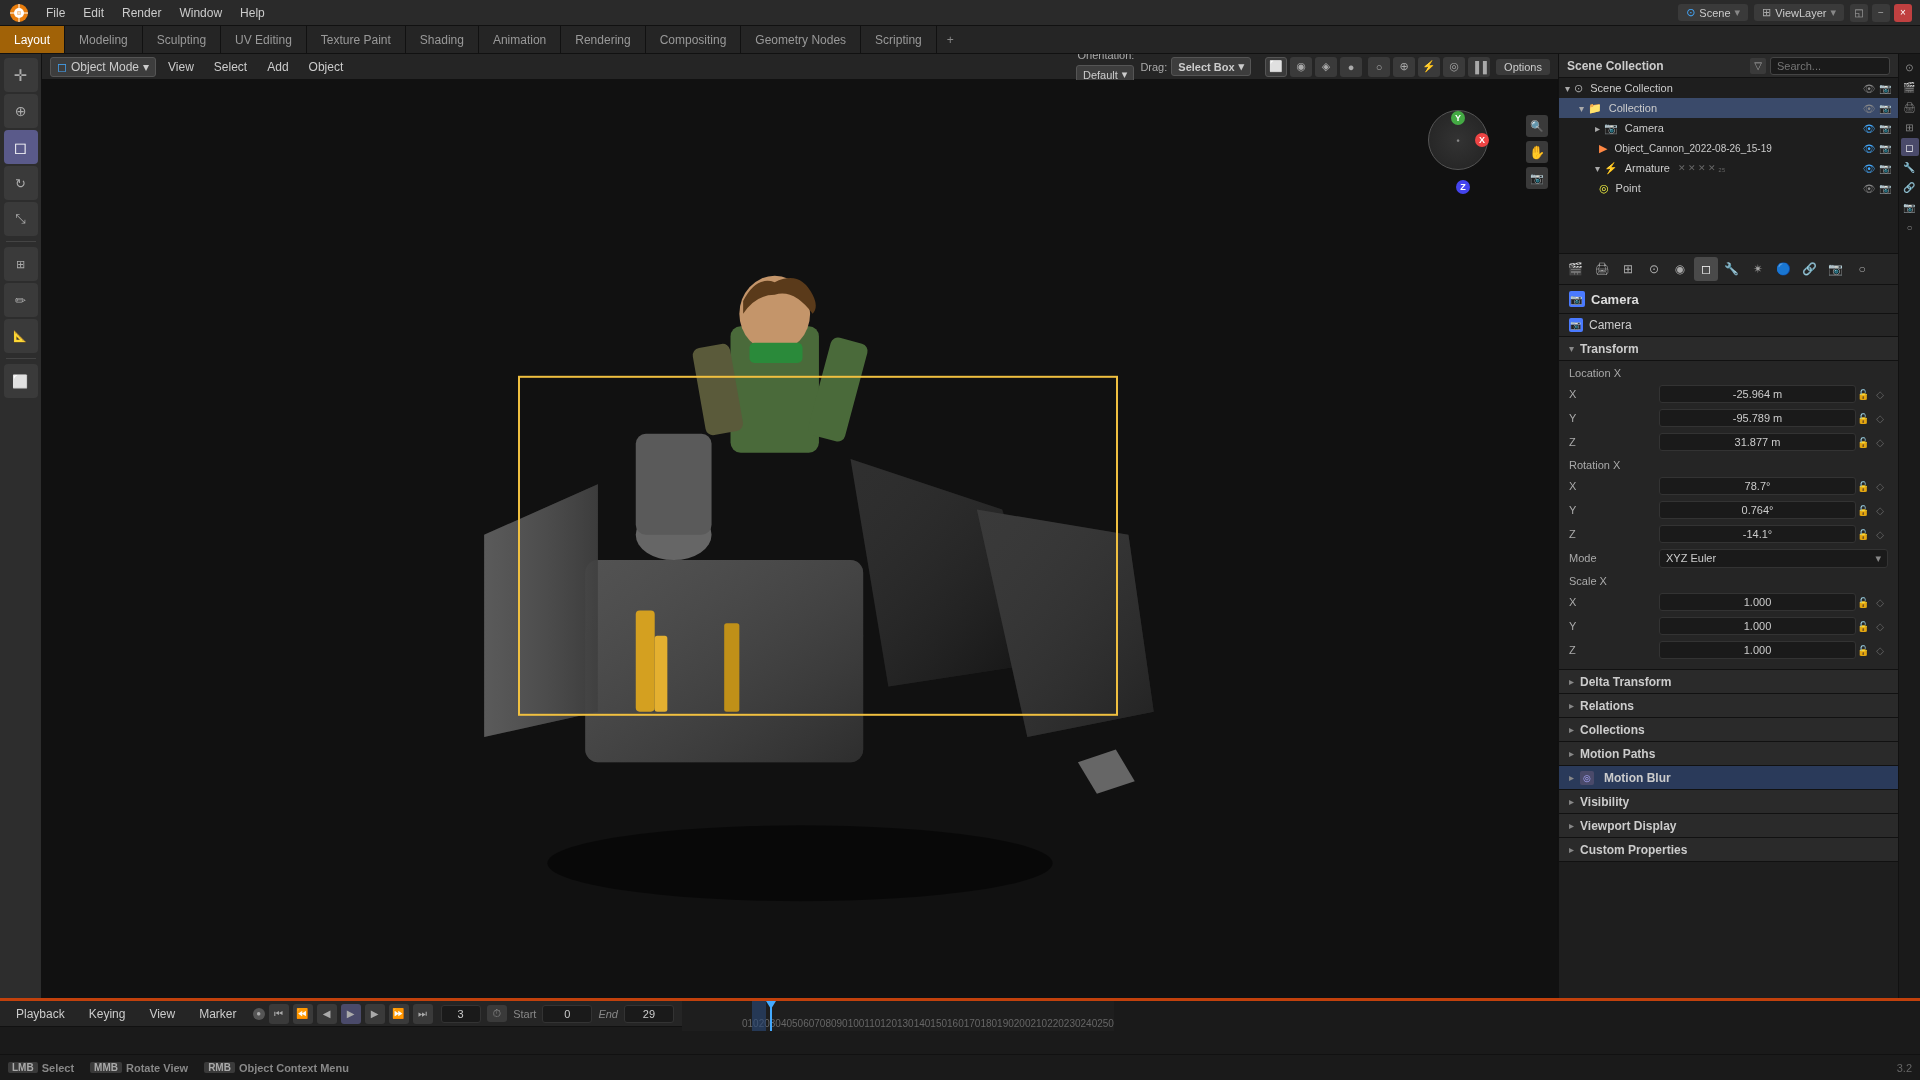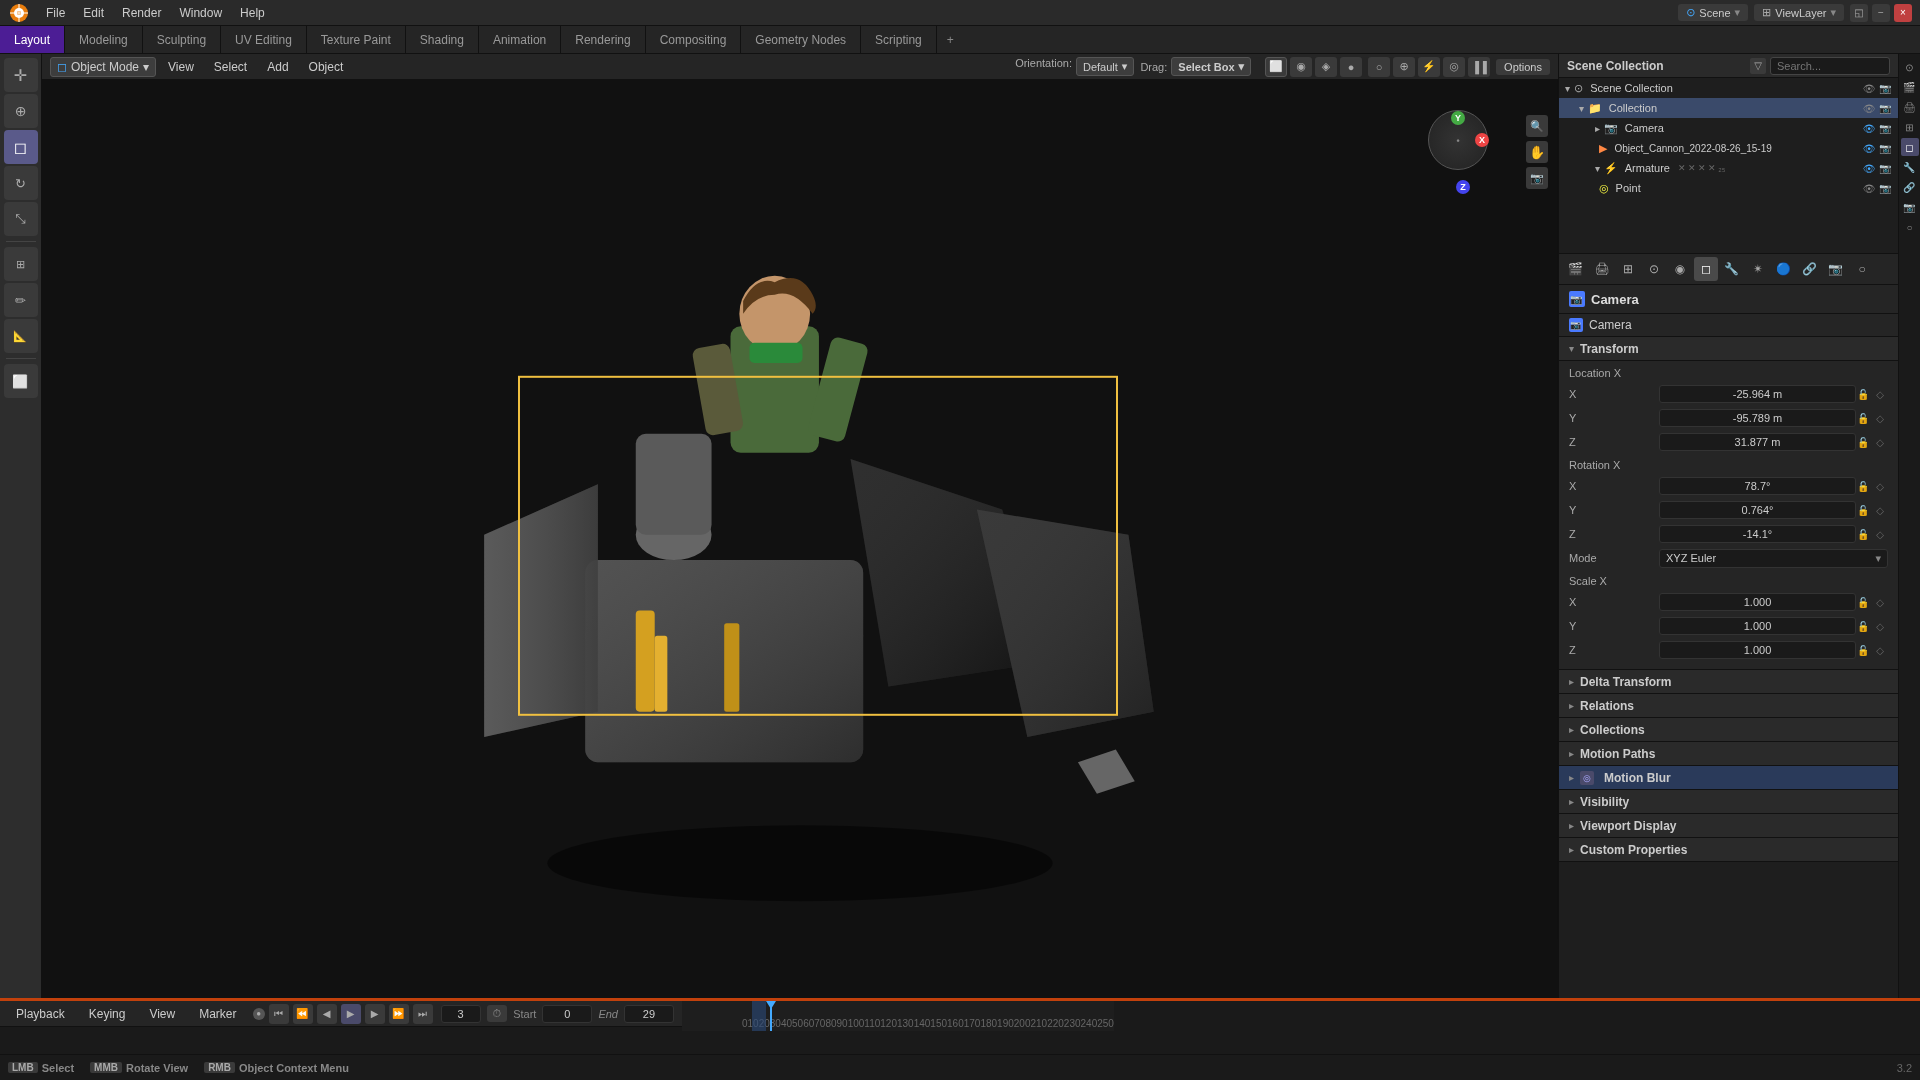--- a/index.html
+++ b/index.html
@@ -51,21 +51,21 @@
       padding: 4px 14px;
       color: #999;
       cursor: pointer;
       font-size: 12px;
       height: 100%;
       display: flex;
       align-items: center;
       border-right: 1px solid #111;
     }
     .workspace-tab.active {
-      background: #4c1d95;
+      background: #a16207;
       color: #fff;
     }
     .workspace-tab-add {
       padding: 4px 10px;
       color: #888;
       cursor: pointer;
     }
     .toolbar-dropdown {
       background: #3d3d3d;
       border: 1px solid #555;
@@ -640,21 +640,21 @@
             <span>Object Mode</span>
             <span>▾</span>
           </div>
           <div class="menu-item">View</div>
           <div class="menu-item">Select</div>
           <div class="menu-item">Add</div>
           <div class="menu-item">Object</div>
         </div>
         <div style="margin-left:auto;display:flex;align-items:center;gap:6px;">
 
-          <div style="display:flex;align-items:flex-start;gap:4px;">
+          <div style="display:flex;align-items:flex-end;gap:4px;flex-direction:column;">
             <span style="font-size:11px;color:#aaa;">Orientation:</span>
             <div class="toolbar-dropdown" style="font-size:11px;">
               <span>Default</span>
                 <span>▾</span>
             </div>
           </div>
           <div style="display:flex;align-items:center;gap:4px;">
             <span style="font-size:11px;color:#aaa;">Drag:</span>
             <div class="toolbar-dropdown" style="font-size:11px;font-weight:bold;">
               <span>Select Box</span>

